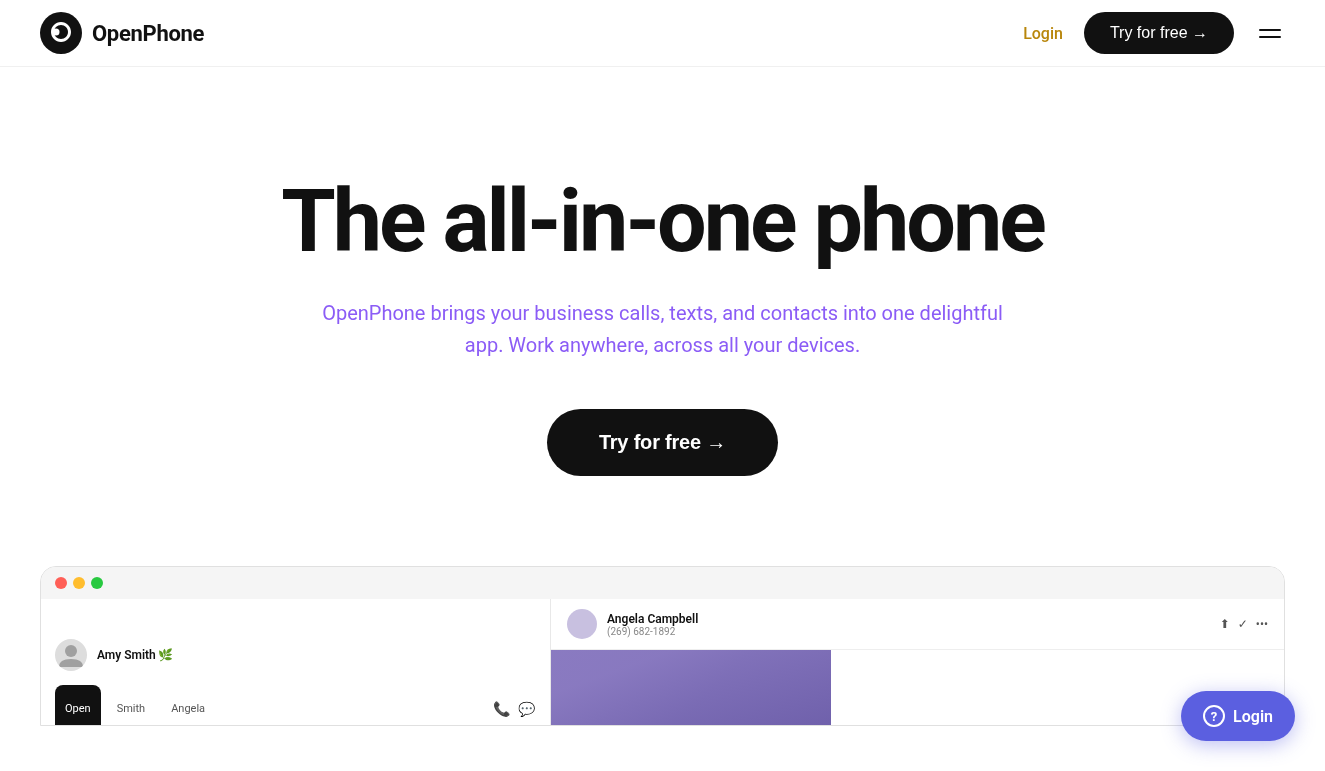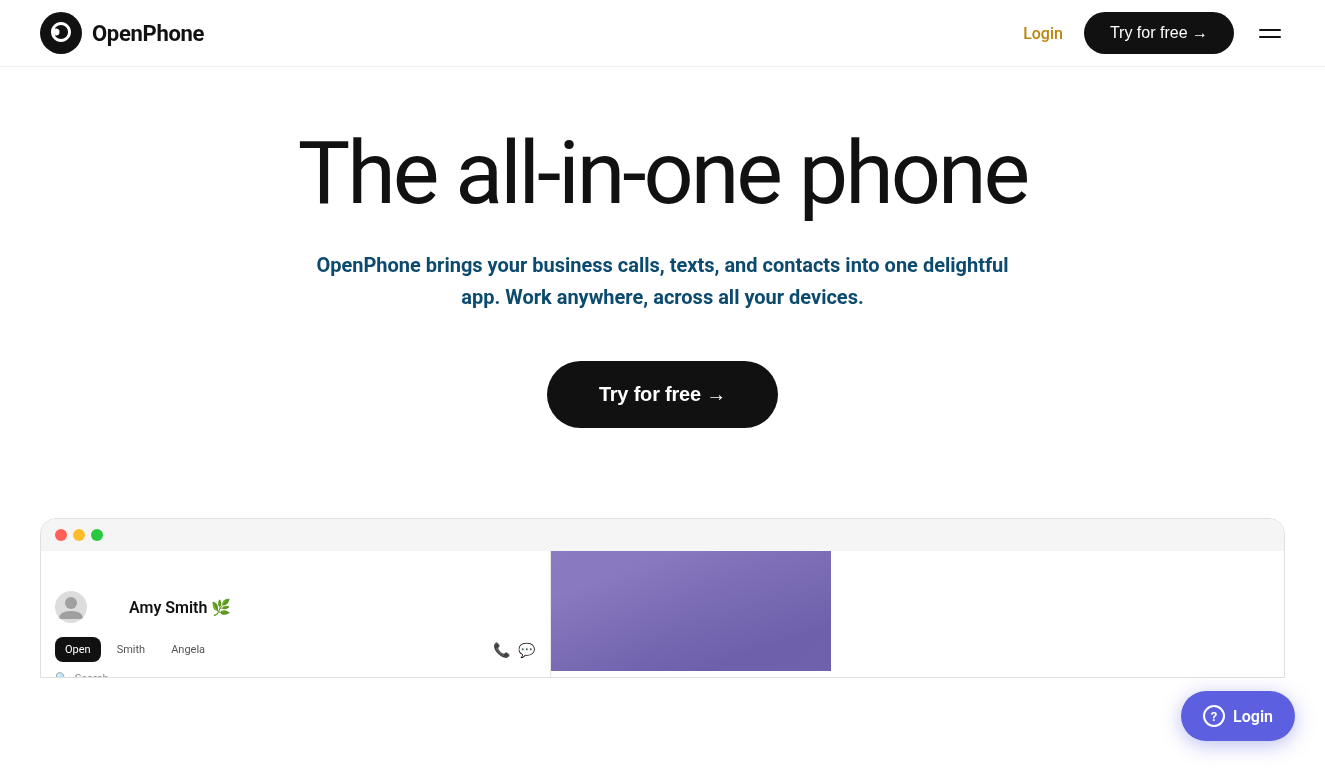--- a/index.html
+++ b/index.html
@@ -107,34 +107,35 @@
     
     .hero {
       text-align: center;
       padding: 60px 40px 40px;
       max-width: 1100px;
       margin: 0 auto;
     }
 
     .hero-title {
       font-size: 88px;
-      font-weight: 400;
+      font-weight: 700;
       line-height: 1.05;
       letter-spacing: -3px;
       color: #111111;
       margin-bottom: 30px;
+      margin-top: 48px;
     }
 
     .hero-subtitle {
       font-size: 20px;
       line-height: 1.6;
-      color: #0c4a6e;
+      color: #8b5cf6;
       max-width: 700px;
       margin: 0 auto 48px;
-      font-weight: 700;
+      font-weight: 400;
     }
 
     .btn-try-free-hero {
       display: inline-flex;
       align-items: center;
       gap: 10px;
       padding: 22px 52px;
       border: none;
       border-radius: 50px;
       background: #111111;
@@ -211,36 +212,35 @@
       flex-shrink: 0;
       display: flex;
       align-items: center;
       justify-content: center;
       font-size: 11px;
       color: #555;
       overflow: hidden;
     }
 
     .app-user-name {
-      font-size: 16px;
+      font-size: 12px;
       font-weight: 600;
       color: #111;
-      margin-left: 32px;
     }
 
     .app-tabs {
       display: flex;
       gap: 6px;
       padding: 6px 14px;
       align-items: center;
     }
 
     .app-tab {
       font-size: 11px;
-      padding: 6px 10px;
+      padding: 17px 10px;
       border-radius: 8px;
       color: #555;
     }
 
     .app-tab.active {
       background: #111;
       color: #fff;
     }
 
     .app-icons-right {
@@ -427,20 +427,32 @@
       </div>
 
       <div class="app-search-row">
         <span class="search-icon-sm">🔍</span>
         <span class="search-text">Search</span>
       </div>
 
     </div>
 
     <div class="app-right-panel">
+      <div class="app-right-header">
+        <div class="contact-avatar"></div>
+        <div class="contact-info">
+          <div class="contact-name">Angela Campbell</div>
+          <div class="contact-phone">(269) 682-1892</div>
+        </div>
+        <div class="header-actions">
+          <span class="header-action-icon">⬆</span>
+          <span class="header-action-icon">✓</span>
+          <span class="header-action-icon">•••</span>
+        </div>
+      </div>
 
       <div class="app-content-area">
         <div class="app-image-area">
           <div class="app-image-overlay"></div>
         </div>
         <div style="flex:1; background:#fff; position:relative;">
           
           
         </div>
       </div>

